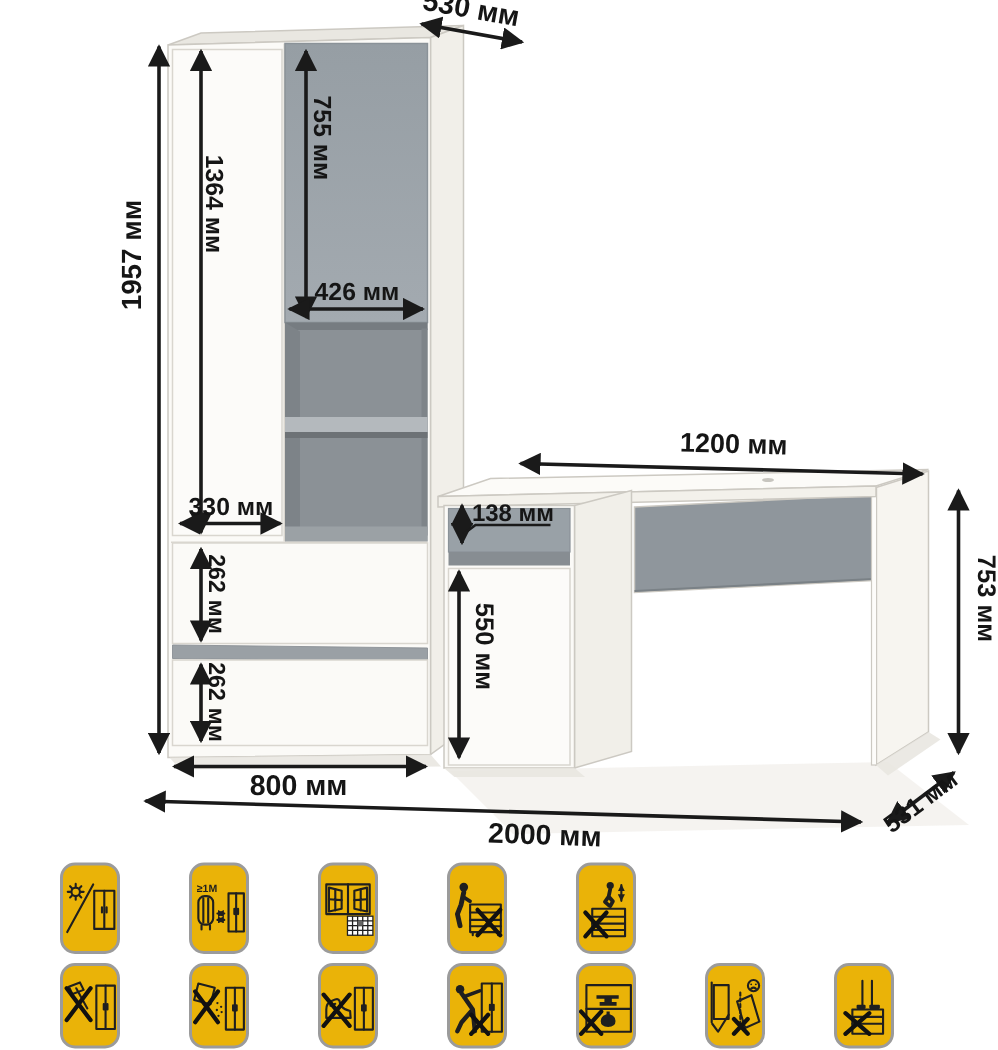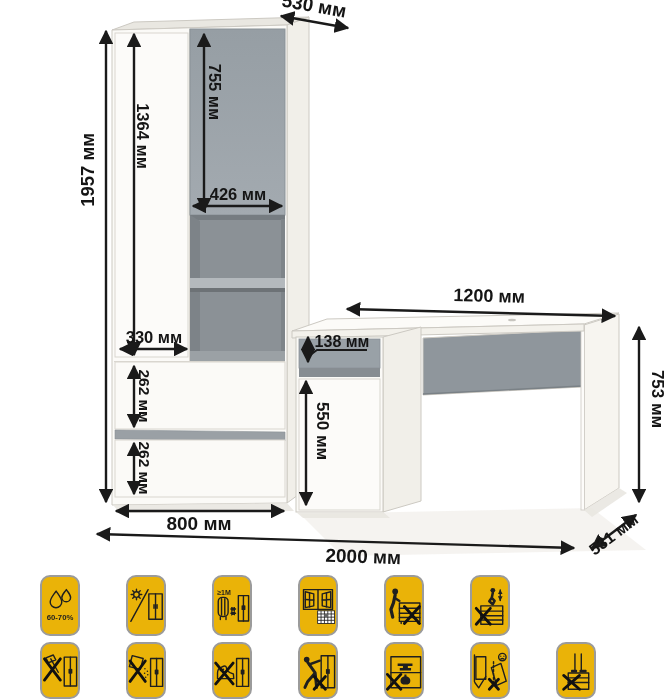--- a/index.html
+++ b/index.html
@@ -154,27 +154,20 @@
   </g>
   <g>
     <line class="dim-line" x1="306" y1="381" x2="306" y2="505" marker-start="url(#ah)" marker-end="url(#ah)"></line>
     <text class="dim-txt" font-size="17" text-anchor="middle" transform="translate(317,431) rotate(90)">550 мм</text>
   </g>
 </svg>
 
 <div class="icons-row" id="row1">
   <div class="tile">
     <svg viewBox="0 0 51 55">
-      <path class="s" d="M20,7 C24,13 28,17.5 28,22.5 a8.2,8.2 0 1 1 -16.4,0 C11.6,17.5 15.9,13 20,7 Z"></path>
-      <path class="s" d="M34.5,5 C37.5,9.5 40.5,12.5 40.5,16 a6.2,6.2 0 1 1 -12.4,0 C28.1,12.5 31.3,9.5 34.5,5 Z"></path>
-      <text class="tt" x="25.5" y="48.5" font-size="11" text-anchor="middle">60-70%</text>
-    </svg>
-  </div>
-  <div class="tile">
-    <svg viewBox="0 0 51 55">
       <circle class="s" cx="12" cy="12" r="4"></circle>
       <path class="s" stroke-width="1.6" d="M12,4.5 V7 M12,17 V19.5 M4.5,12 H7 M17,12 H19.5 M6.7,6.7 L8.5,8.5 M15.5,15.5 L17.3,17.3 M17.3,6.7 L15.5,8.5 M8.5,15.5 L6.7,17.3"></path>
       <line class="s" x1="4" y1="50" x2="28.5" y2="5"></line>
       <rect class="s" x="29.5" y="11" width="19" height="36"></rect>
       <path class="s" stroke-width="1.6" d="M39,11 V47 M36.8,26.5 v5 M41.2,26.5 v5"></path>
     </svg>
   </div>
   <div class="tile">
     <svg viewBox="0 0 51 55">
       <text class="tt" x="4.5" y="12.5" font-size="10">≥1M</text>

